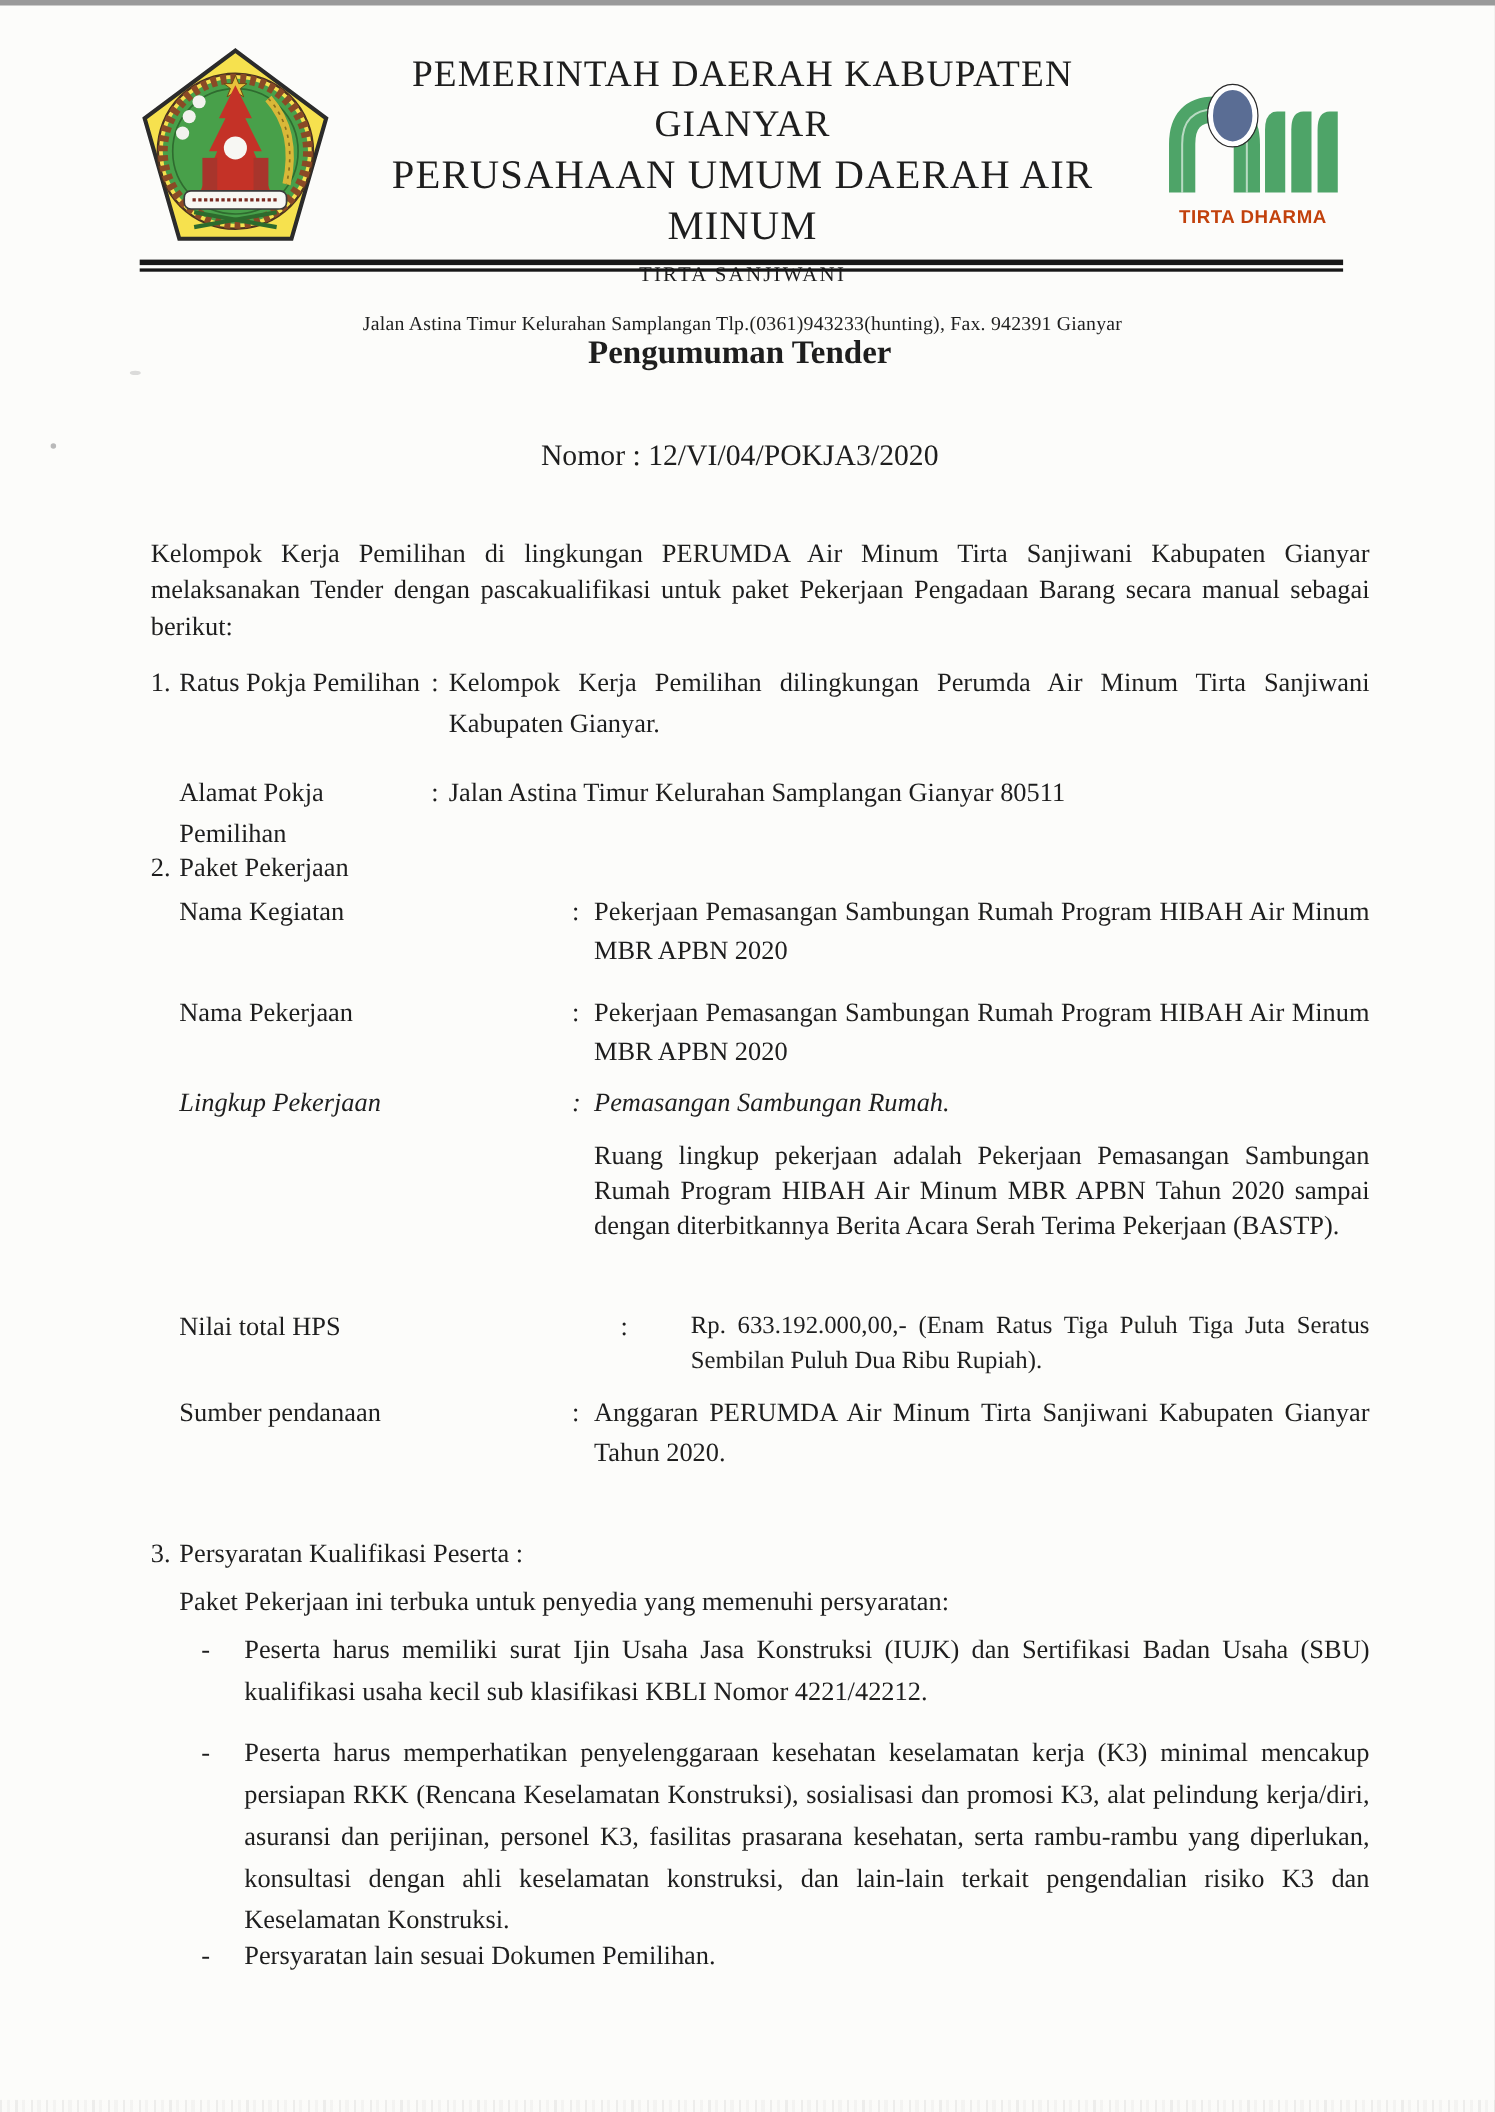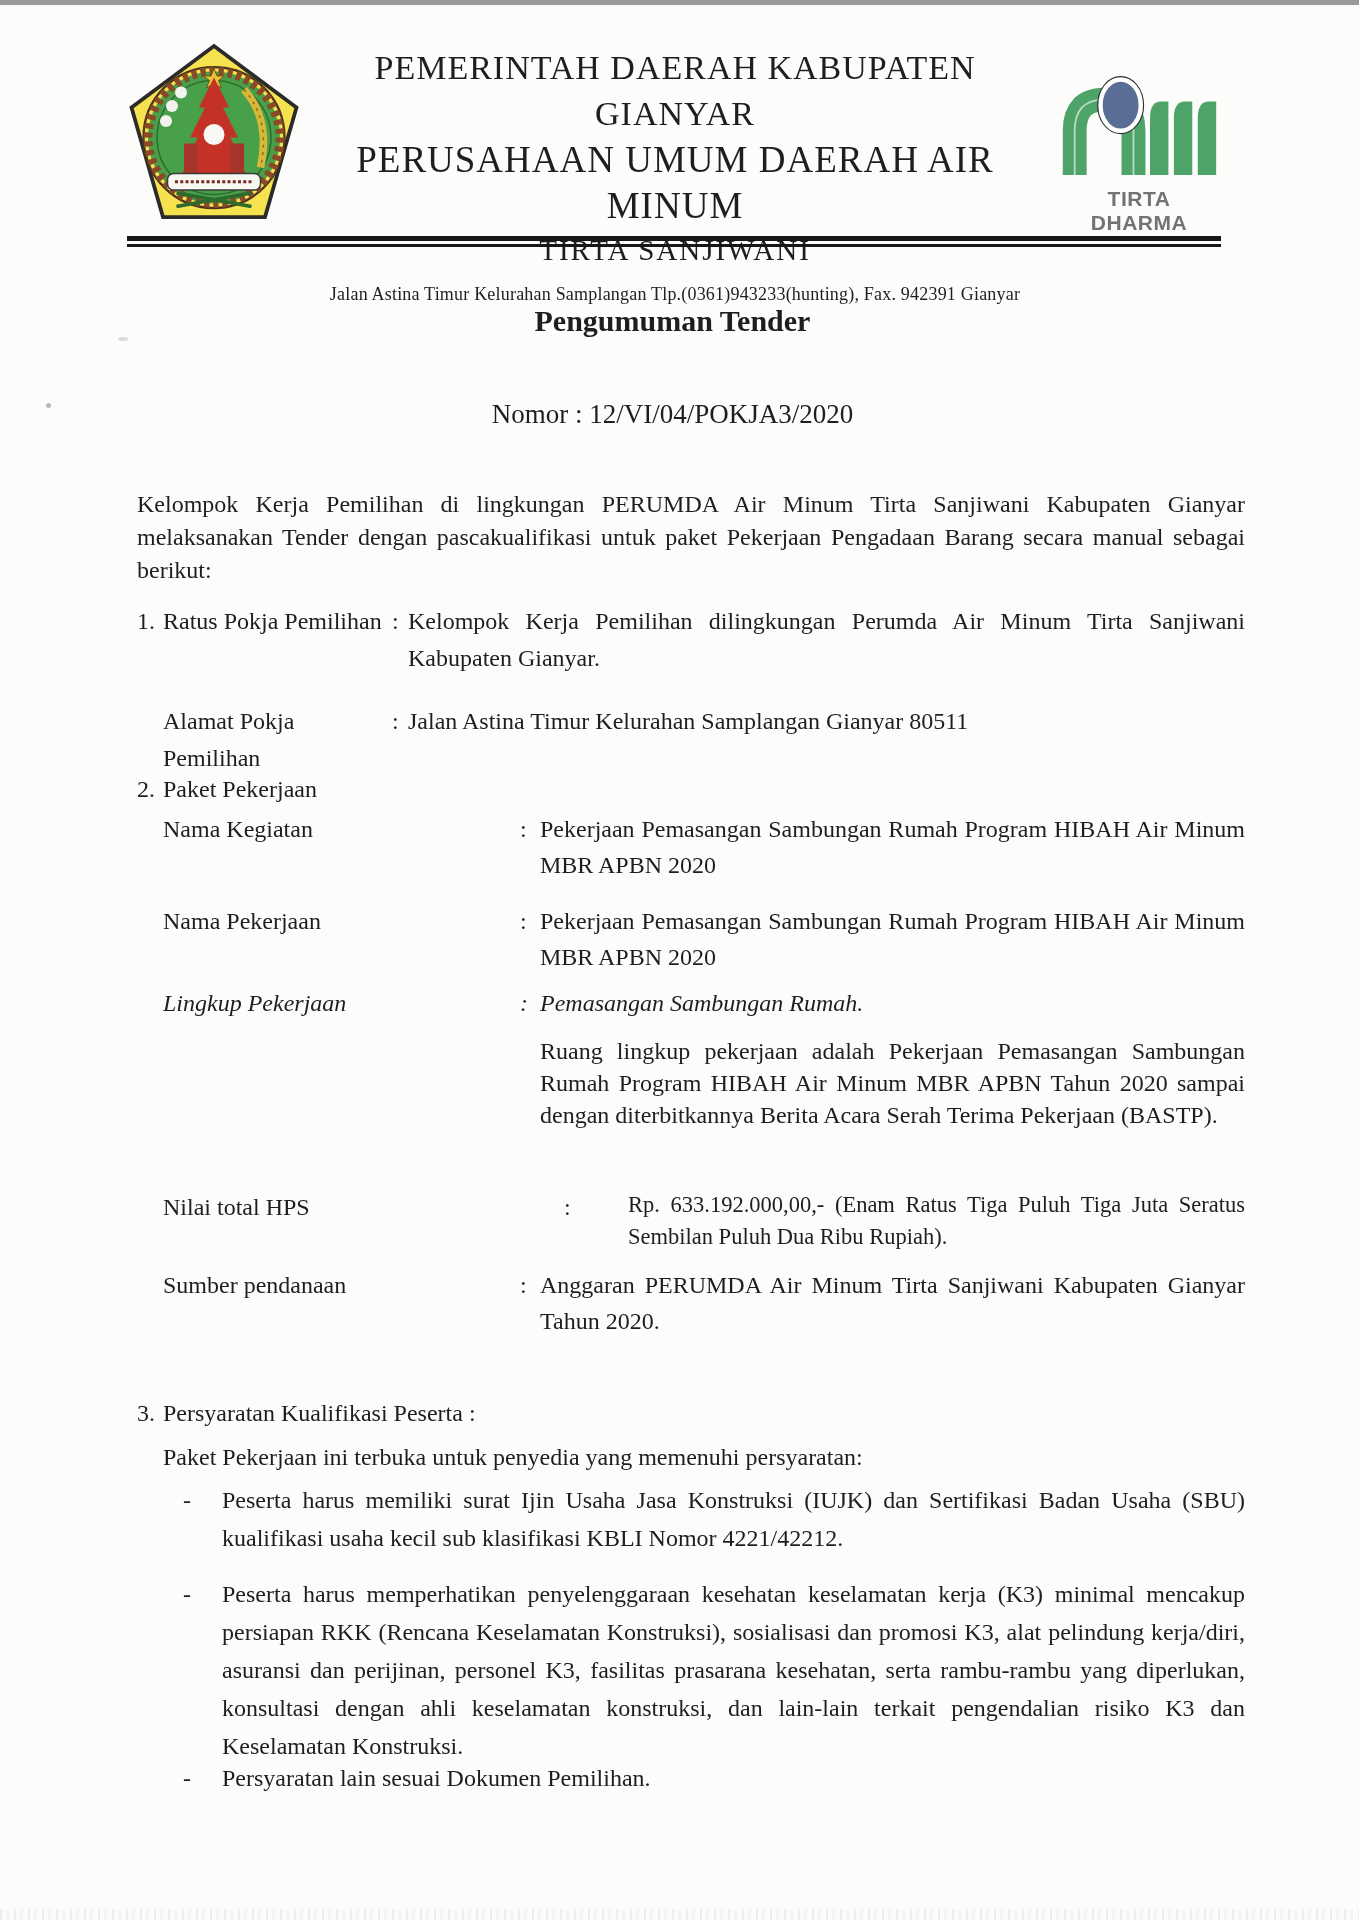--- a/index.html
+++ b/index.html
@@ -6,25 +6,25 @@
   .page {
     position:relative; width:1359px; height:1920px; margin:5px auto;
     background:#fcfcfa; overflow:hidden;
     font-family:"Liberation Serif", serif; color:#1e1e1e;
   }
   
   .emblem { position:absolute; left:124px; top:30px; width:180px; height:205px; }
   .letterhead { position:absolute; left:290px; top:40px; width:770px; text-align:center; }
   .lh1 { font-size:34px; line-height:46px; letter-spacing:1px; }
   .lh2 { font-size:37px; line-height:46px; letter-spacing:1px; }
-  .lh3 { font-size:29px; line-height:42px; letter-spacing:2px; }
+  .lh3 { font-size:19px; line-height:42px; letter-spacing:2px; }
   .addr { font-size:18px; line-height:22px; margin-top:12px; letter-spacing:0.2px; }
   .pdam { position:absolute; left:1058px; top:52px; width:162px; text-align:center; }
   .pdam-label { margin-top:4px; font-family:"Liberation Sans", sans-serif; font-weight:700;
-                font-size:21px; color:#737373; letter-spacing:0.5px; }
+                font-size:17px; color:#c2410c; letter-spacing:0.5px; }
   .rule { position:absolute; left:127px; top:231px; width:1094px; height:3px;
           border-top:5px solid #171717; border-bottom:3px solid #171717; }
   
   .title { position:absolute; top:298px; left:0; width:1345px; text-align:center;
            font-weight:bold; font-size:30px; line-height:36px; }
   .nomor { position:absolute; top:394px; left:0; width:1345px; text-align:center; font-size:27px; }
   
   .para { position:absolute; left:137px; width:1108px; font-size:24px; line-height:33px; text-align:justify; }
   .kv { position:absolute; display:grid; font-size:24px; }
   .kv-s1 { left:137px; width:1108px; grid-template-columns:26px 229px 16px 1fr; line-height:37px; }

